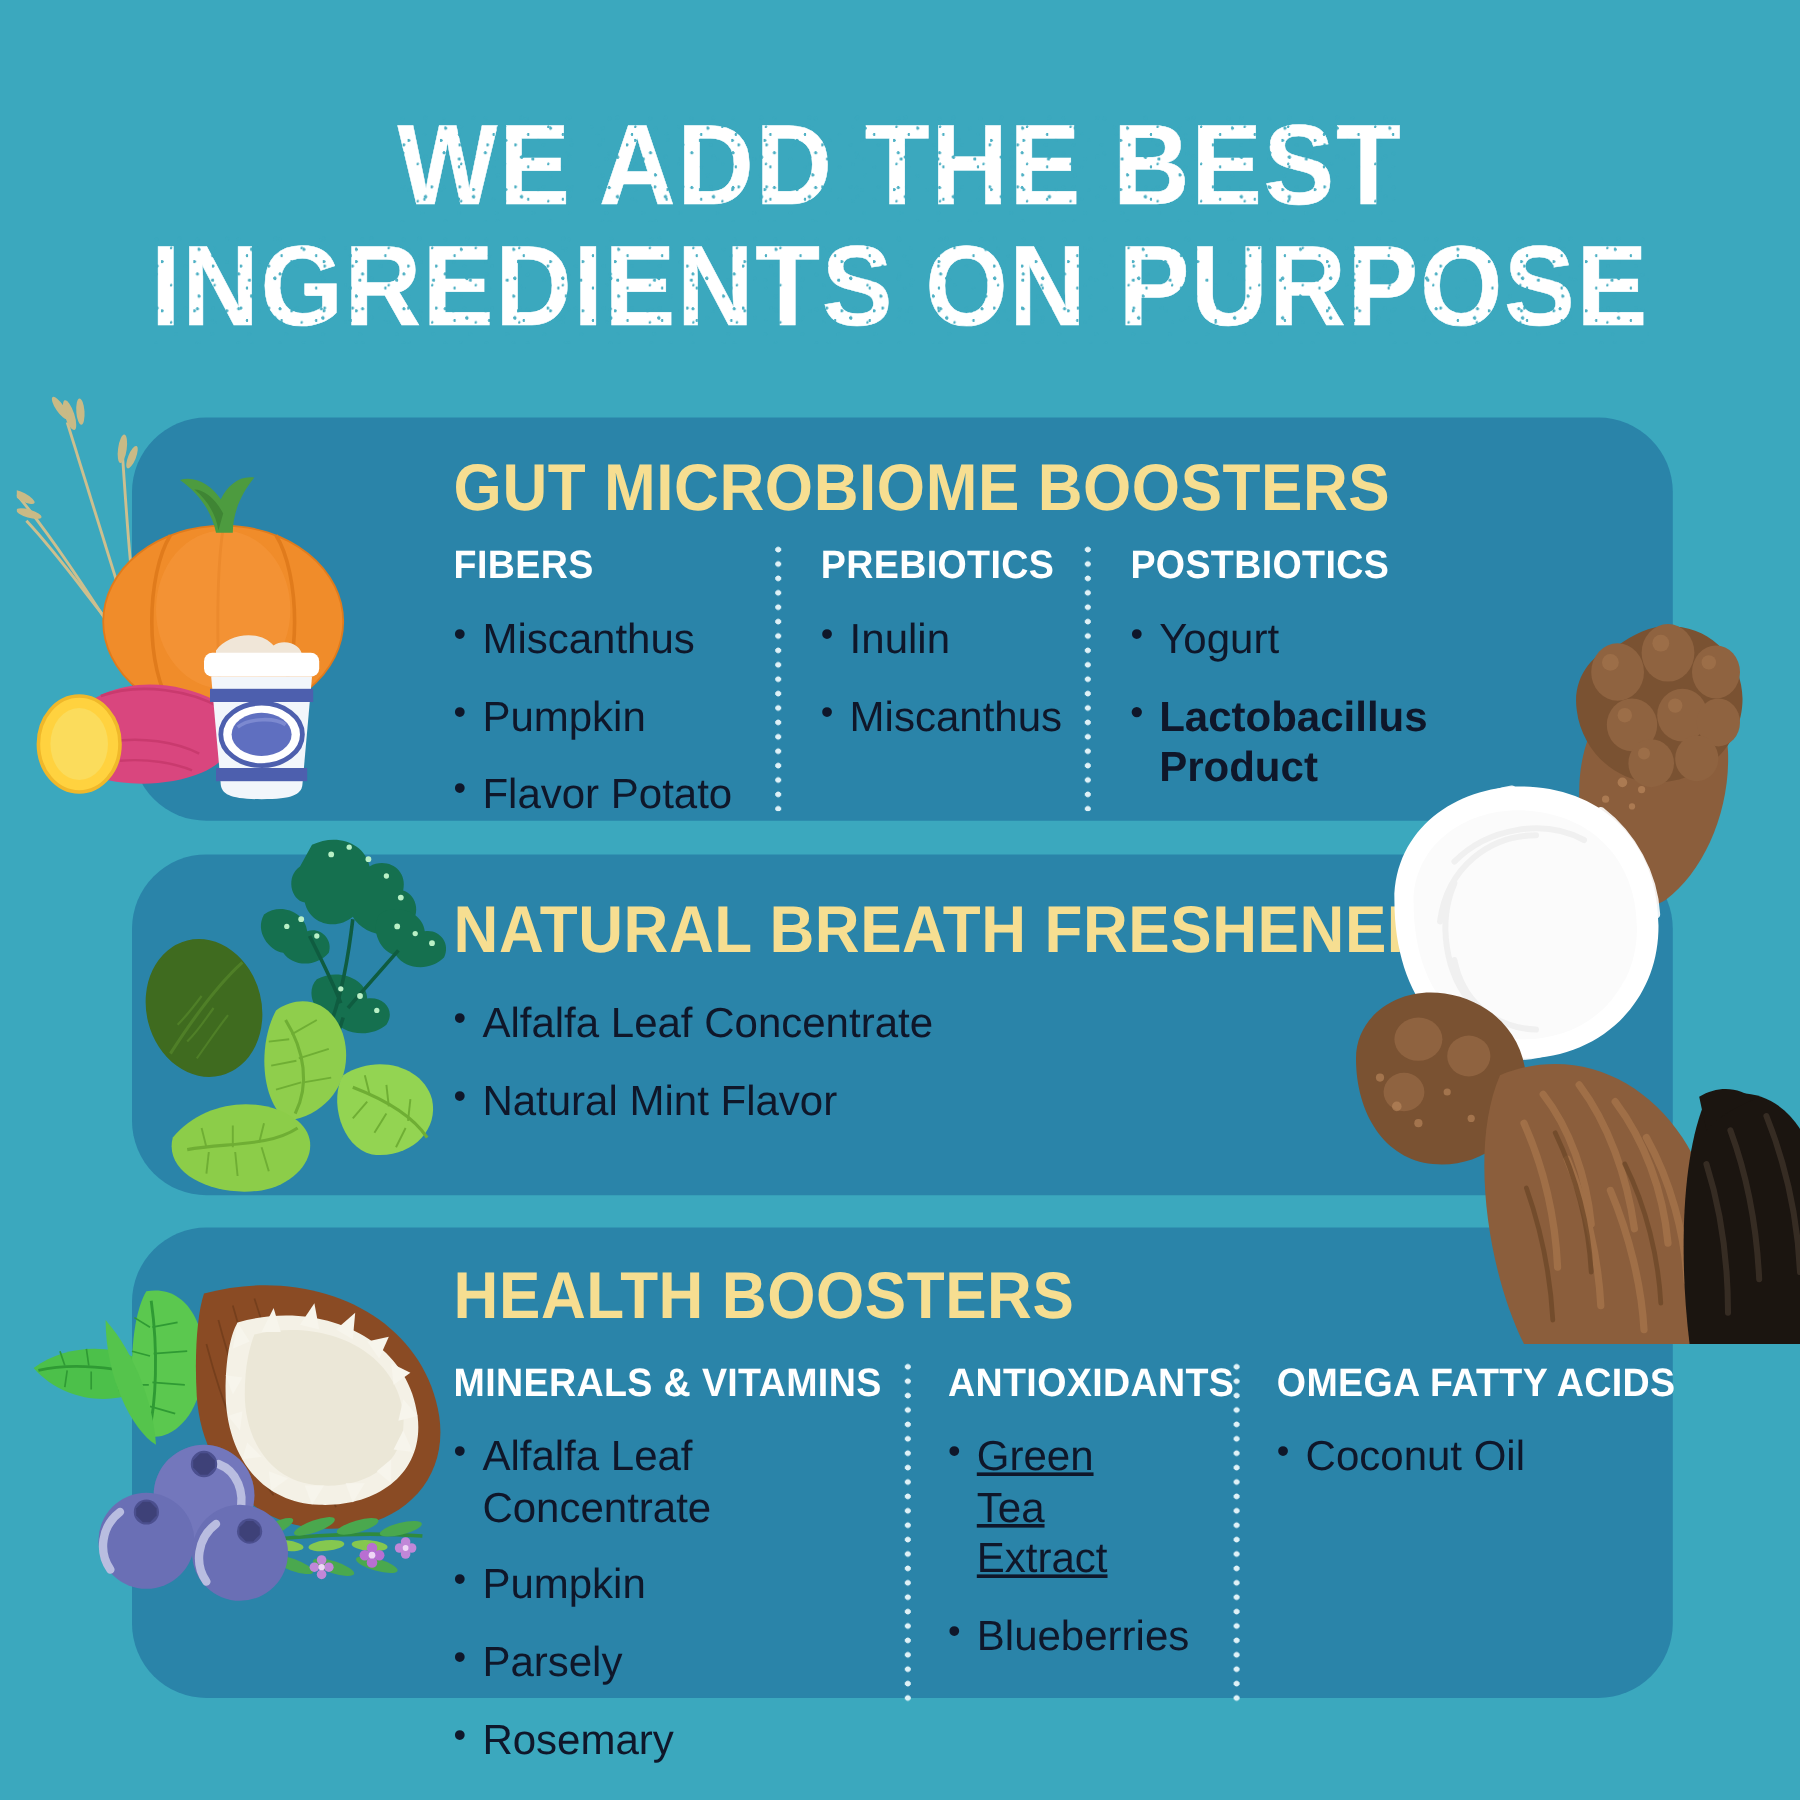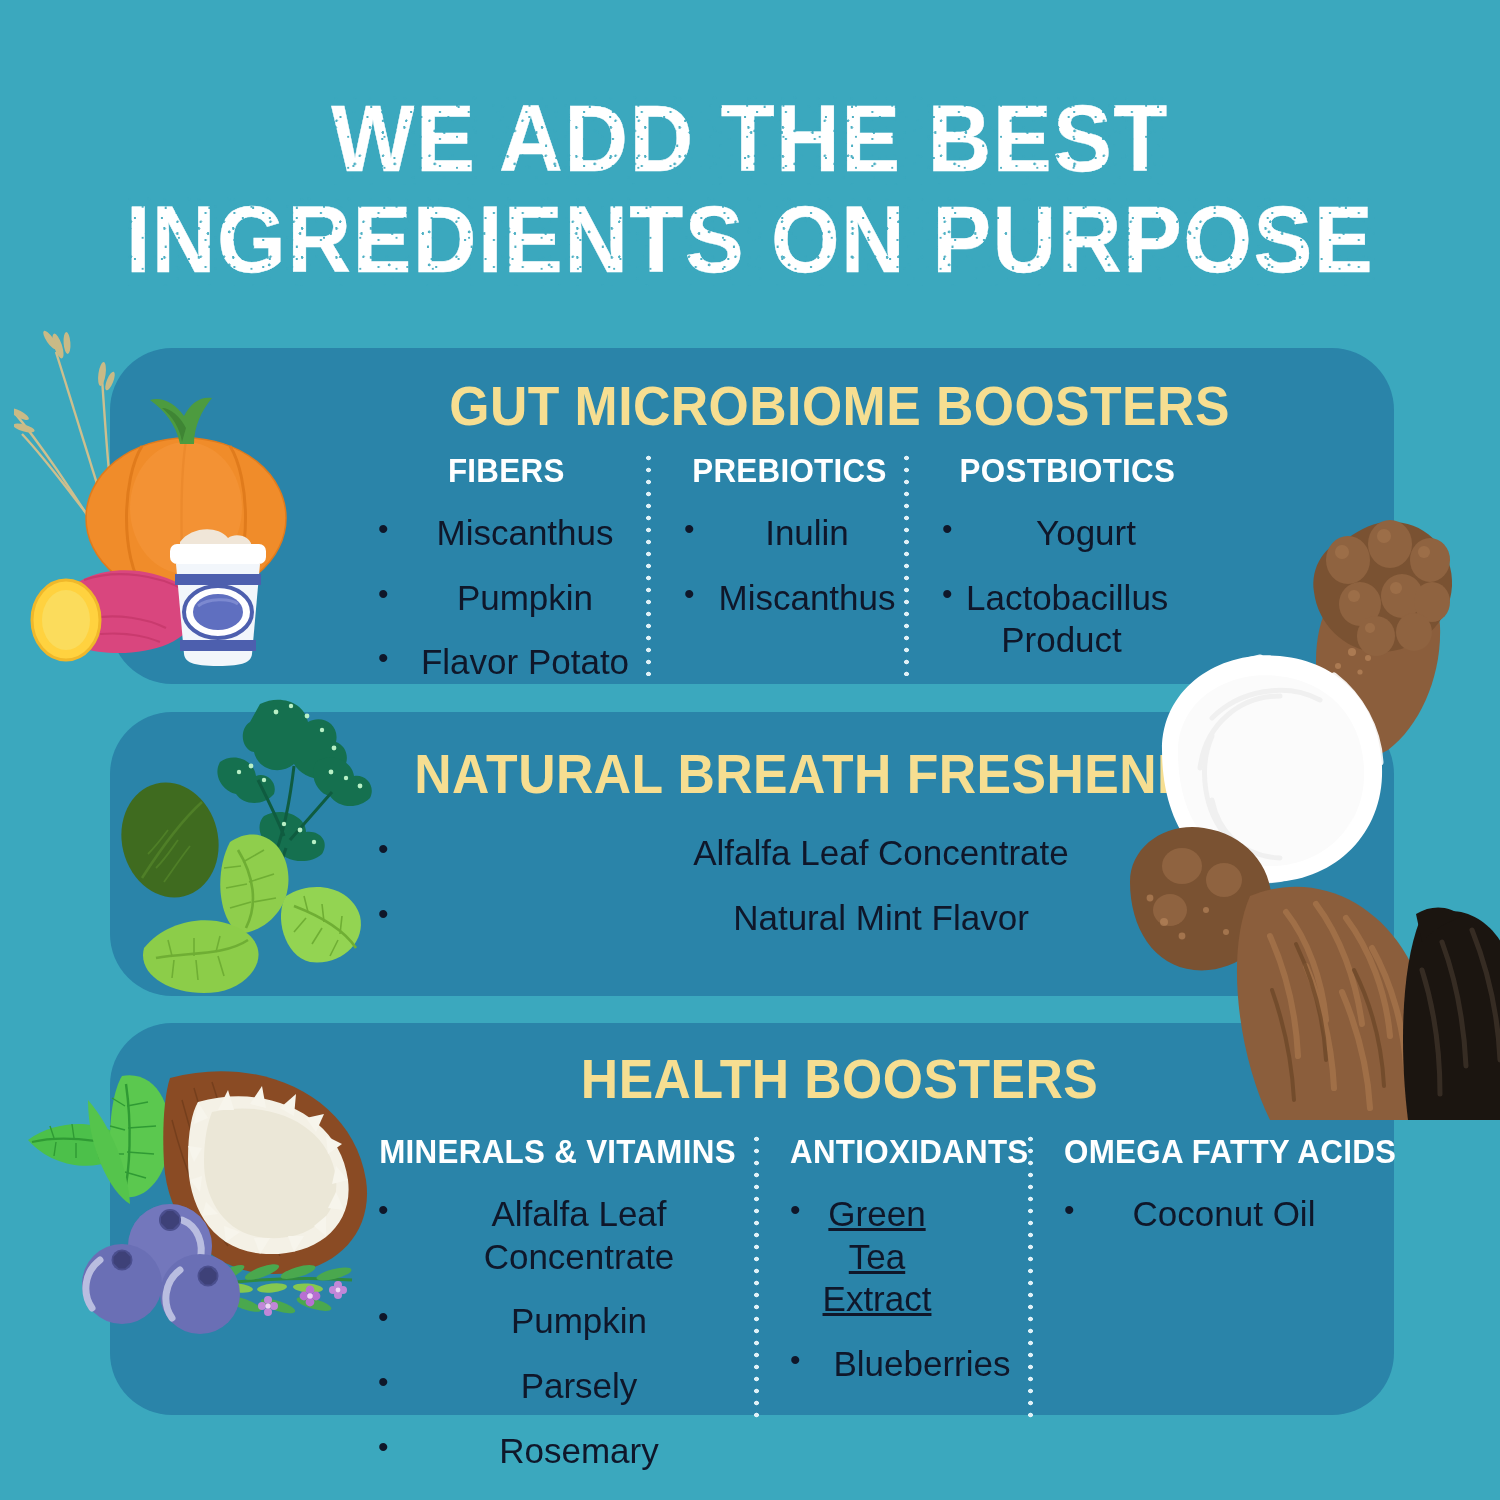--- a/index.html
+++ b/index.html
@@ -57,21 +57,20 @@
   }
 
   
   .card{
     position:absolute;
     left:110px;
     width:1284px;
     background:#2a84a9;
     border-radius:62px;
     z-index:2;
-    text-align:center;
   }
   #card-gut    { top:348px;  height:336px; }
   #card-breath { top:712px;  height:284px; }
   #card-health { top:1023px; height:392px; }
 
   .card-inner{
     position:absolute;
     left:268px; right:34px; top:0; bottom:0;
   }
 
@@ -178,21 +177,21 @@
           <li>Inulin</li>
           <li>Miscanthus</li>
         </ul>
       </div>
 
       <div class="col" style="width:300px;padding-left:36px;">
         <div class="dotted" style="left:-2px;height:224px;"></div>
         <div class="col-head">POSTBIOTICS</div>
         <ul class="items">
           <li>Yogurt</li>
-          <li style="max-width:215px;">Lactobacillus Product</li>
+          <li style="max-width:215px;font-weight:bold;">Lactobacillus Product</li>
         </ul>
       </div>
 
     </div>
   </div>
 </section>
 
 <section class="card" id="card-breath">
   <div class="card-inner">
     <div class="card-heading">NATURAL BREATH FRESHENERS</div>

